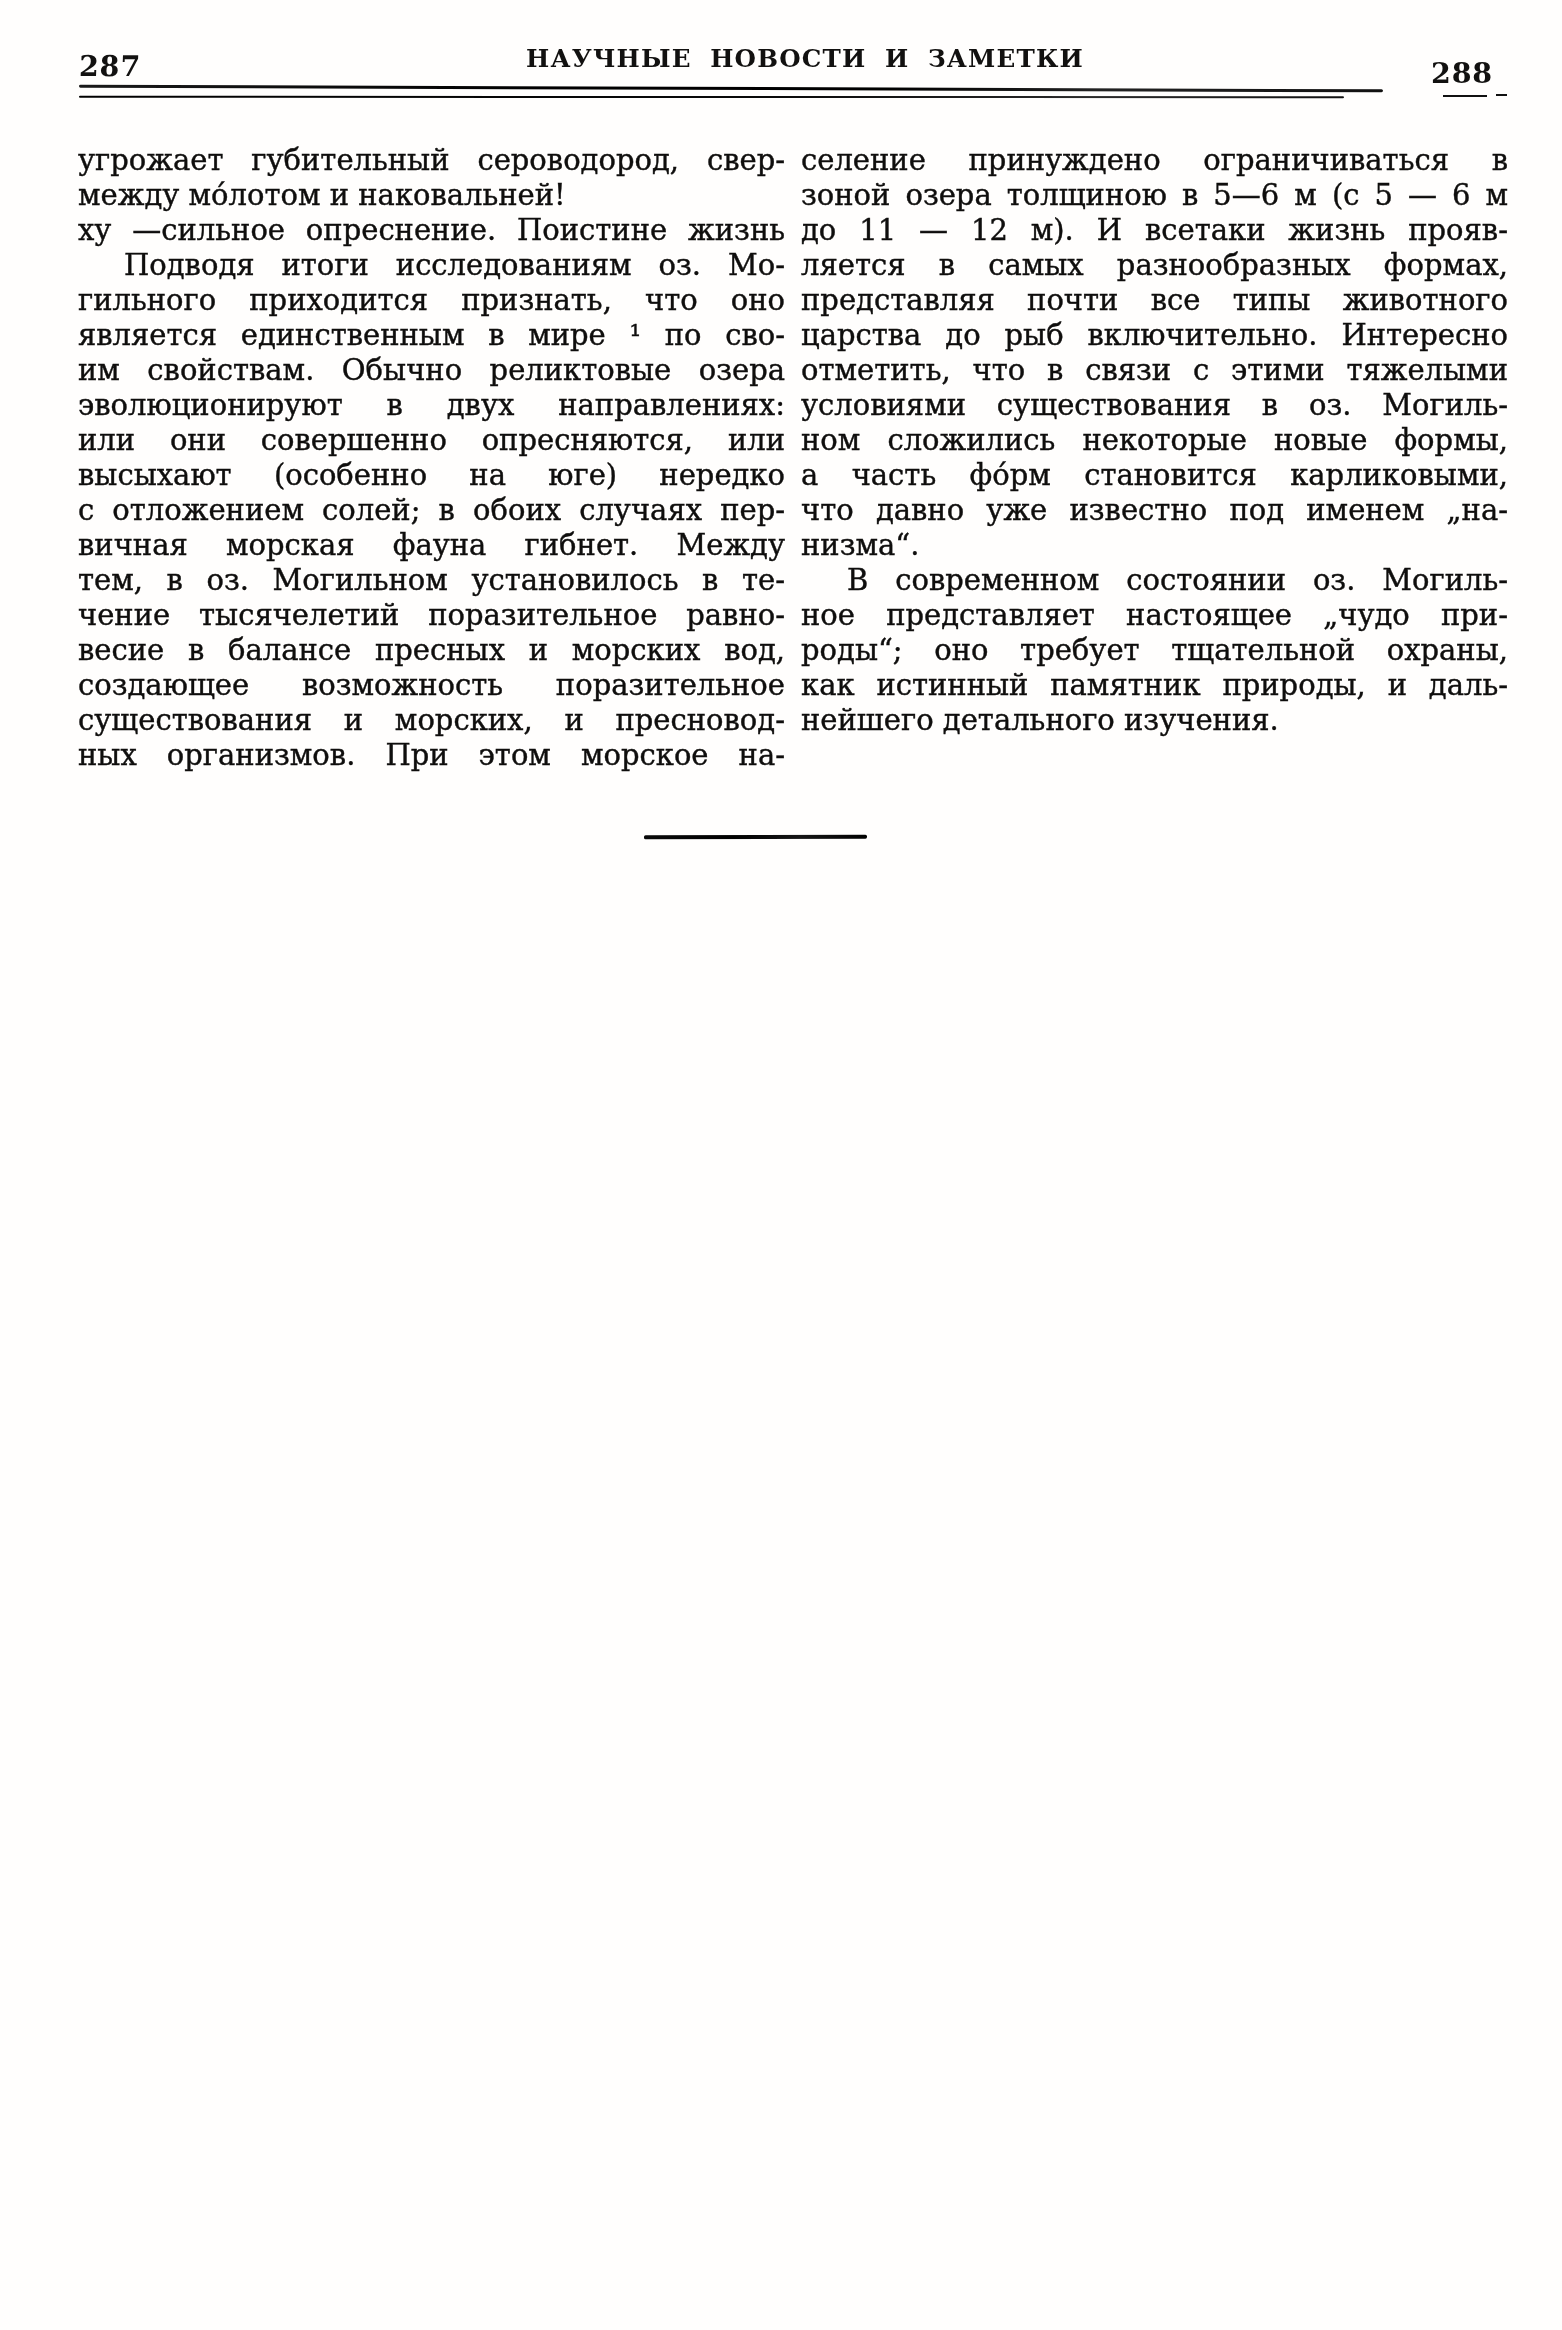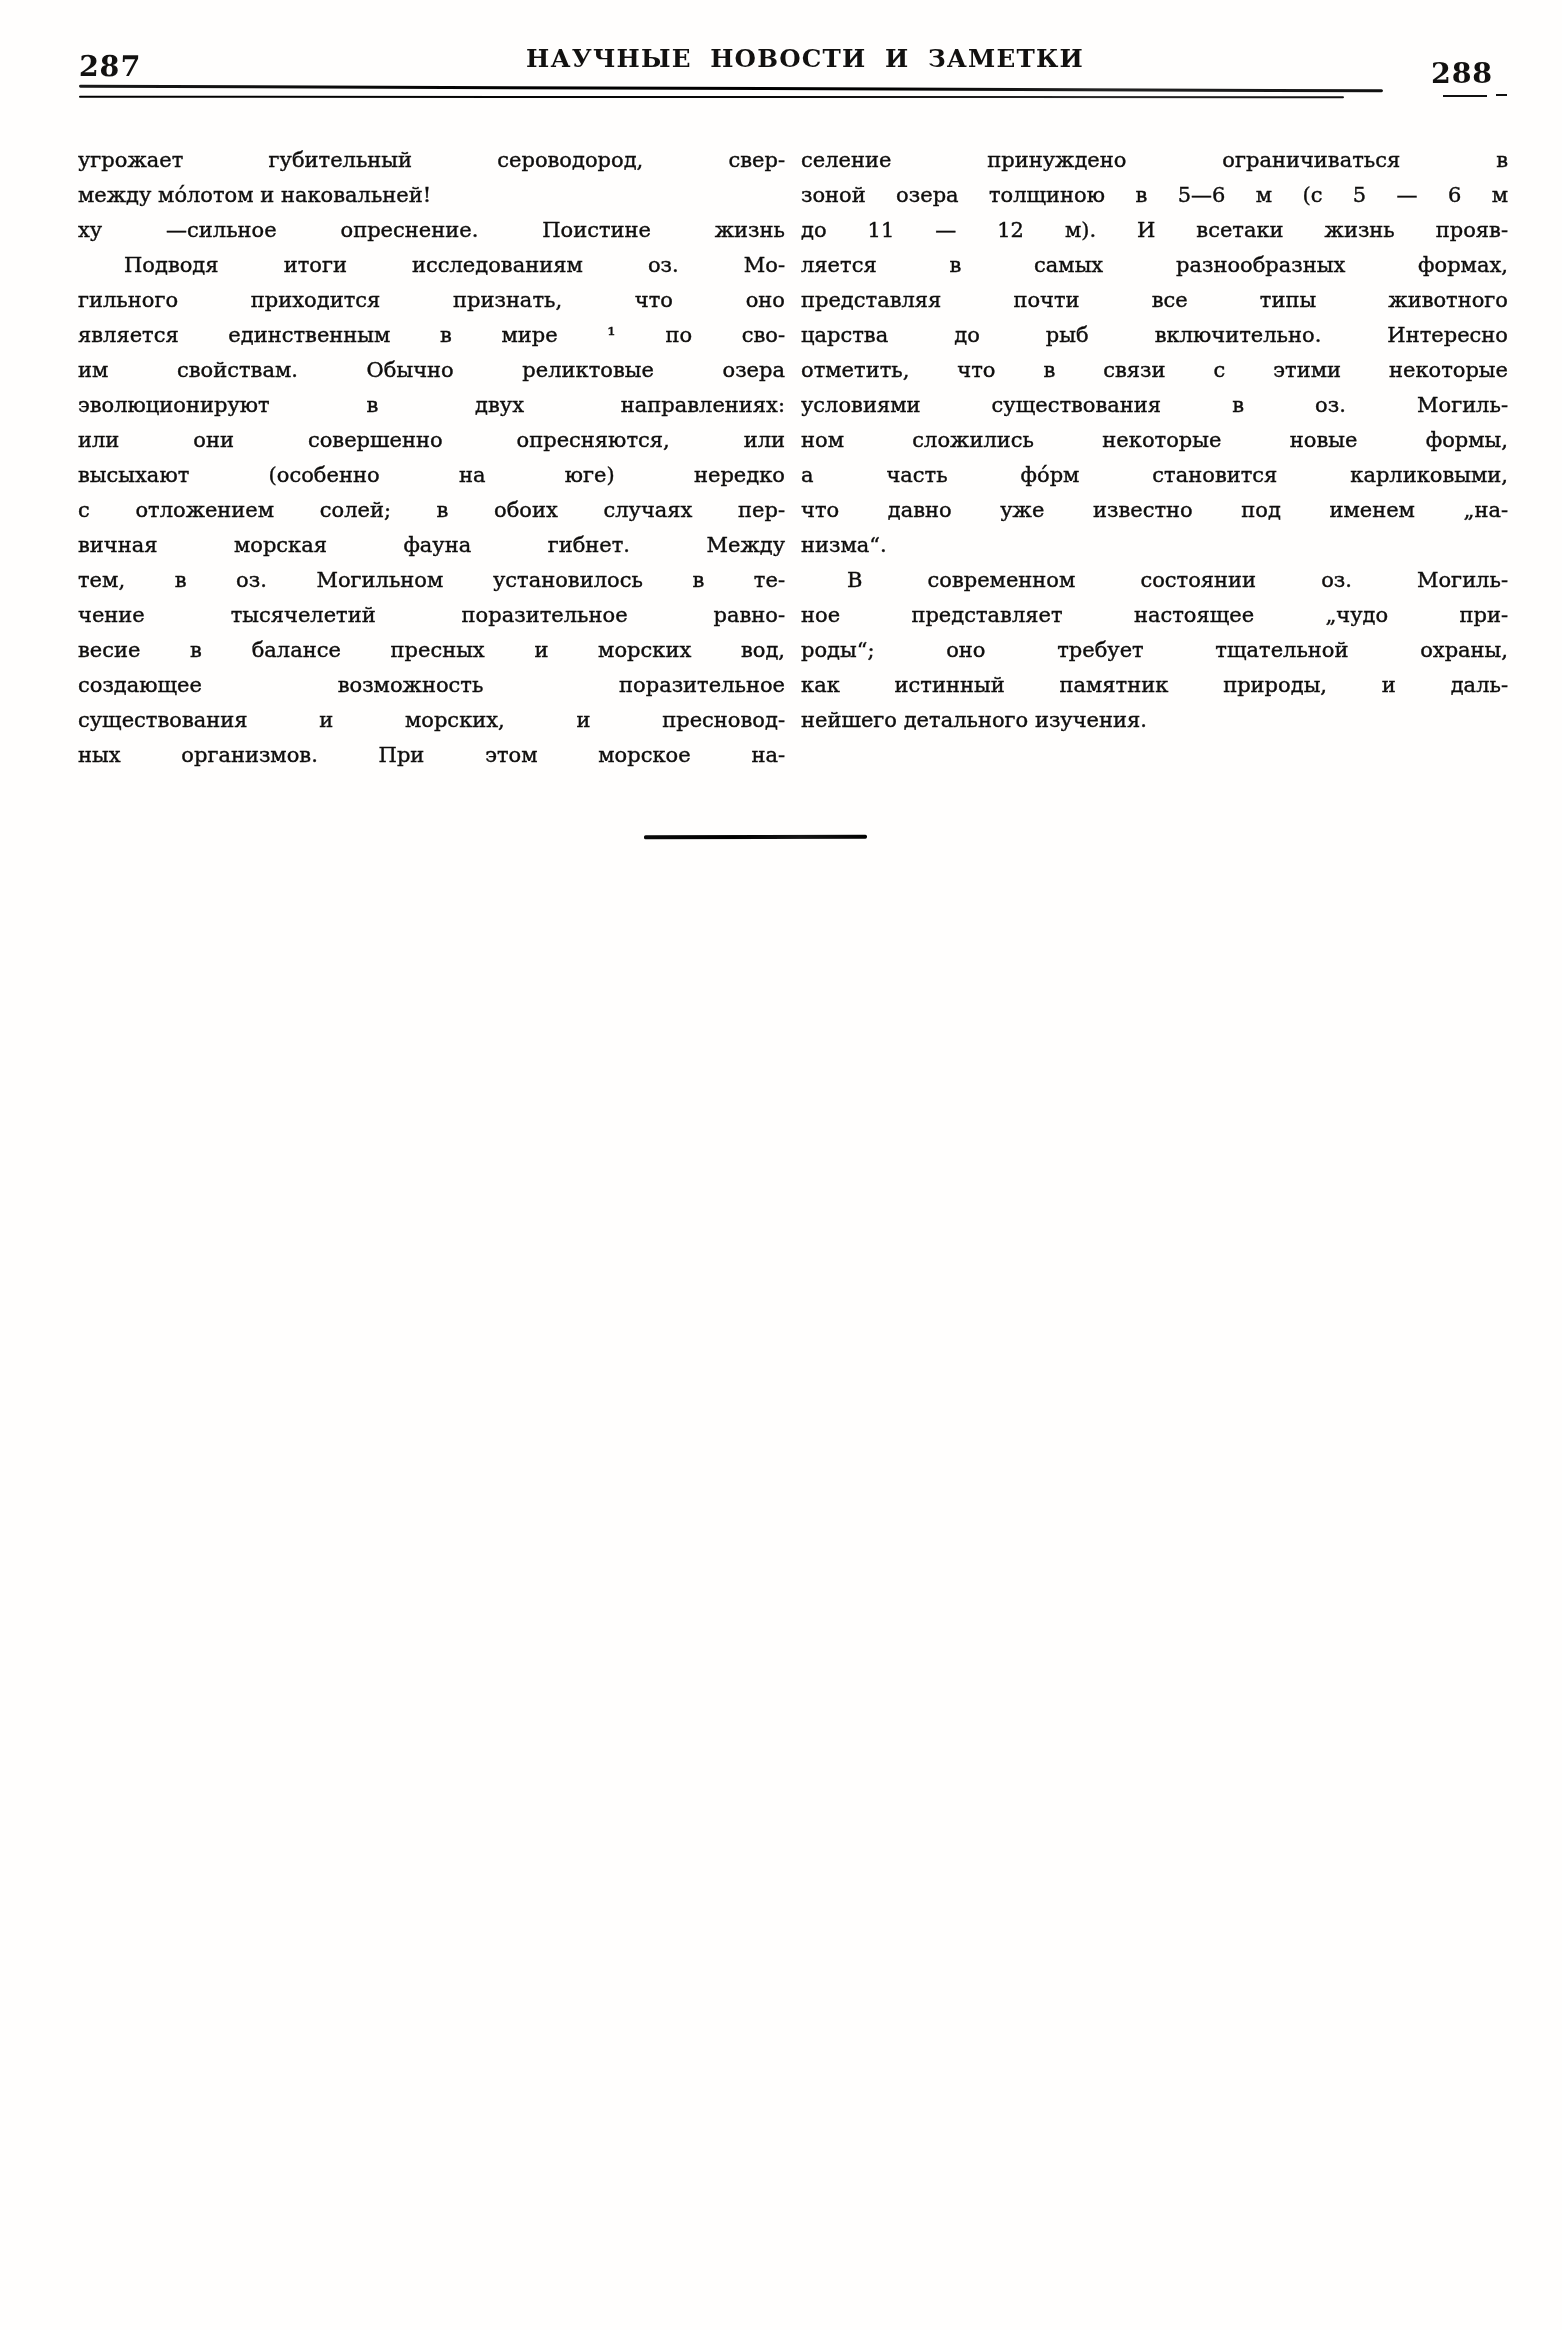--- a/index.html
+++ b/index.html
@@ -69,21 +69,21 @@
     width: 44px;
     height: 2.4px;
     background: #111;
   }
   .head-rule-dash.d2 { left: 1496px; width: 11px; top: 94px; }
   
   .col {
     position: absolute;
     top: 143px;
     width: 707px;
-    font-size: 21px;
+    font-size: 29px;
     line-height: 35px;
     -webkit-text-stroke: 0.4px #0f0e0d;
   }
   .col.left  { left: 78px;  }
   .col.right { left: 801px; }
   .line {
     text-align: justify;
     text-align-last: justify;
     white-space: normal;
     height: 35px;
@@ -168,21 +168,21 @@
       <div class="line">зоной озера толщиною в 5—6 м (с 5 — 6 м</div>
 
       <div class="line">до 11 — 12 м). И всетаки жизнь прояв-</div>
 
       <div class="line">ляется в самых разнообразных формах,</div>
 
       <div class="line">представляя почти все типы животного</div>
 
       <div class="line">царства до рыб включительно. Интересно</div>
 
-      <div class="line">отметить, что в связи с этими некоторые</div>
+      <div class="line">отметить, что в связи с этими тяжелыми</div>
 
       <div class="line">условиями существования в оз. Могиль-</div>
 
       <div class="line">ном сложились некоторые новые формы,</div>
 
       <div class="line">а часть фо́рм становится  карликовыми,</div>
 
       <div class="line">что давно уже известно под именем „на-</div>
 
       <div class="line paraend">низма“.</div>

